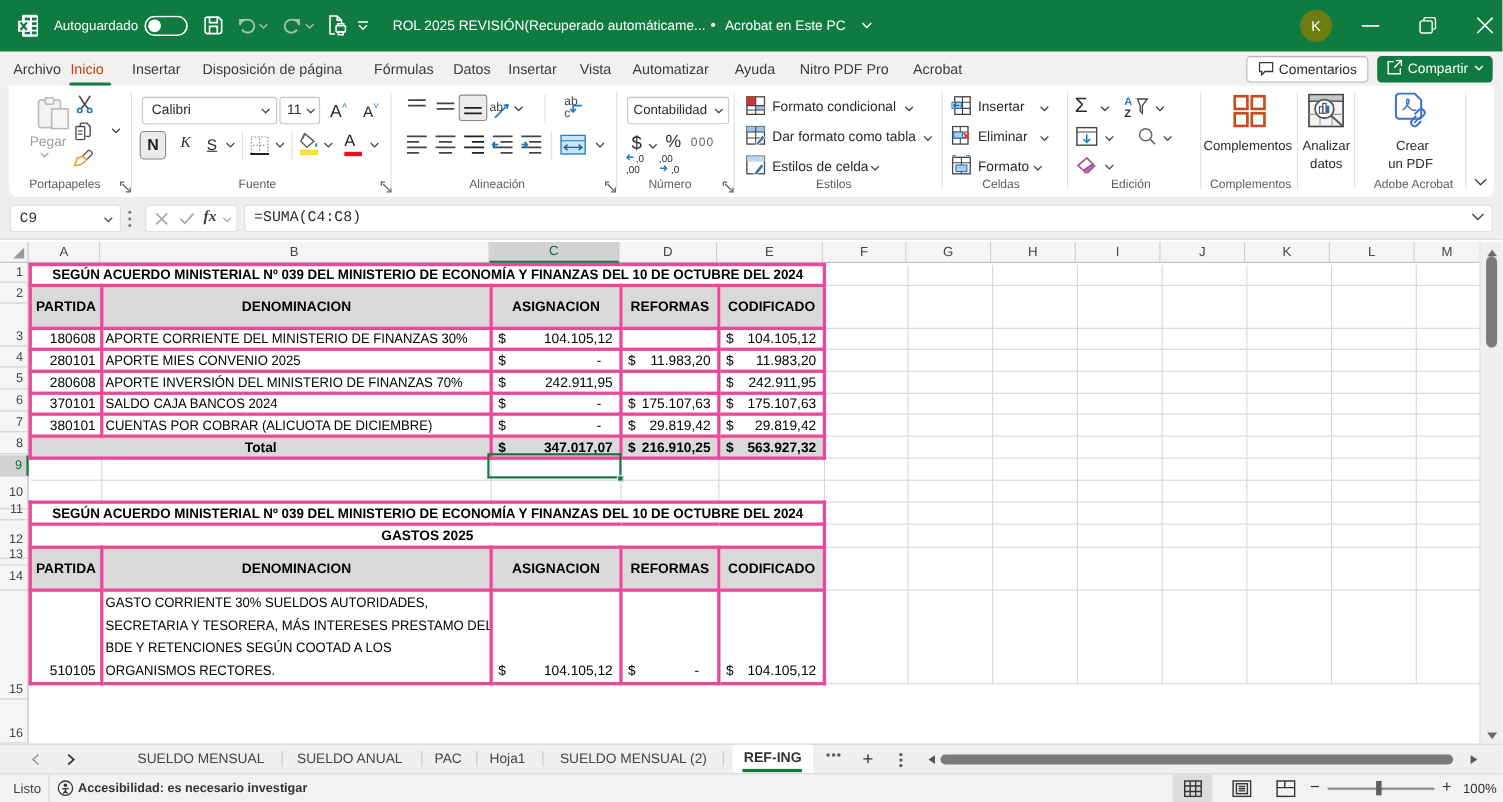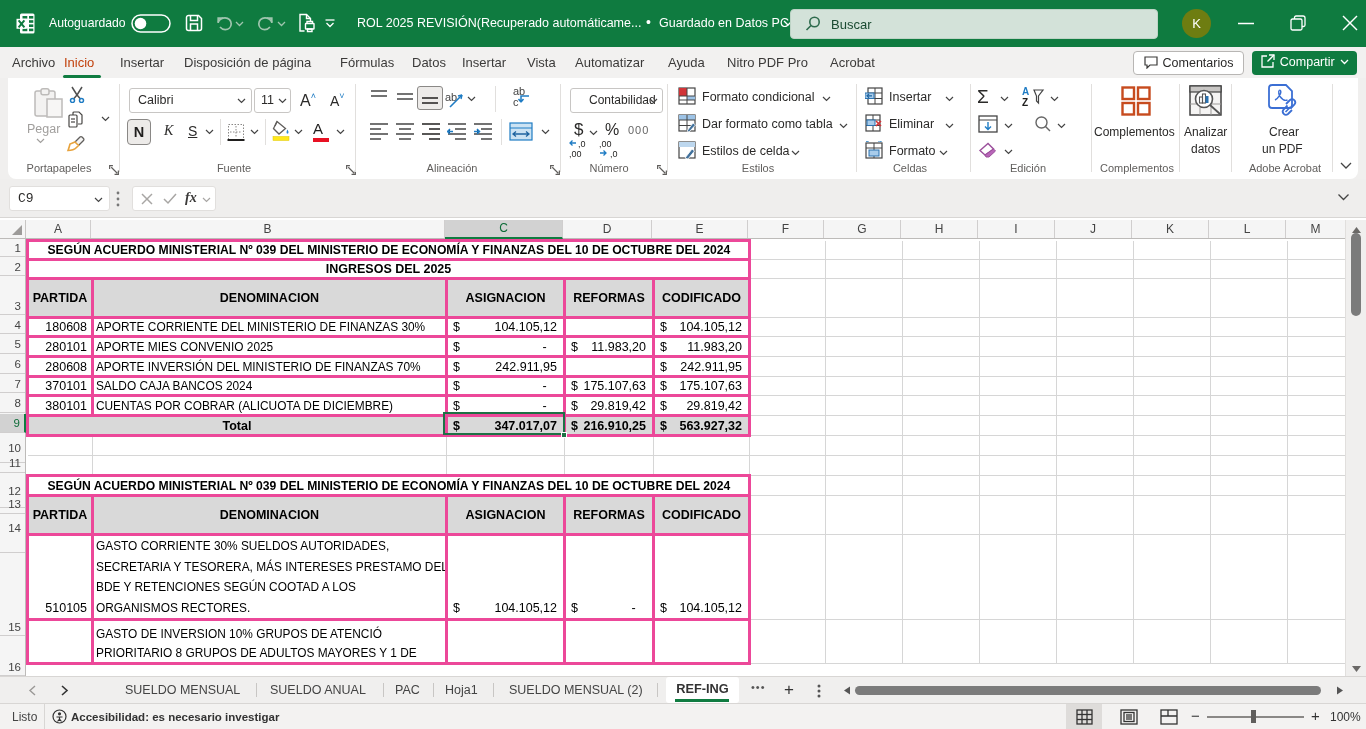--- a/index.html
+++ b/index.html
@@ -111,31 +111,24 @@
       <path d="M11 10.5 V8.5 h5.5 v2"></path>
       <rect x="9.5" y="10.5" width="8.5" height="5.5" rx="0.5"></rect>
       <path d="M11.5 16 h4.5 v2.5 h-4.5 z"></path>
     </svg>
     <svg class="abs" style="left:324px;top:19px" width="12" height="9" viewBox="0 0 12 9" fill="none" stroke="#fff" stroke-width="1.3">
       <path d="M1.5 1 h9"></path>
         <path d="M2.5 4 l3.5 3.5 l3.5-3.5"></path>
     </svg>
     <span class="txt" style="left:357px;top:16px">ROL 2025 REVISIÓN(Recuperado automáticame...</span>
     <span class="txt" style="left:646px;top:14px;font-size:14px">•</span>
-    <span class="txt" style="left:659px;top:16px">Guardado en Datos PC</span>
+    <span class="txt" style="left:659px;top:16px">Acrobat en Este PC</span>
     <svg class="abs" style="left:783px;top:20px" width="10" height="7" viewBox="0 0 10 7" fill="none" stroke="#fff" stroke-width="1.3">
         <path d="M1 1 l4 4 l4-4"></path>
       </svg>
-    <div id="searchbox">
-      <svg class="abs" style="left:13px;top:5px" width="18" height="18" viewBox="0 0 18 18" fill="none" stroke="#2E6B4D" stroke-width="1.6">
-        <circle cx="10.5" cy="7" r="4.7"></circle>
-          <line x1="7" y1="10.5" x2="2.5" y2="15"></line>
-      </svg>
-      <span>Buscar</span>
-    </div>
     <div id="avatar">K</div>
     <svg class="abs" style="left:1238px;top:22px" width="16" height="3" viewBox="0 0 16 3">
         <line x1="0" y1="1.5" x2="16" y2="1.5" stroke="#fff" stroke-width="1.5"></line>
       </svg>
     <svg class="abs" style="left:1290px;top:15px" width="16" height="16" viewBox="0 0 16 16" fill="none" stroke="#fff" stroke-width="1.3">
       <rect x="1" y="4" width="11" height="11" rx="1.5"></rect>
         <path d="M4.5 4 v-1.5 a1.5 1.5 0 0 1 1.5-1.5 h7 a2 2 0 0 1 2 2 v7 a1.5 1.5 0 0 1-1.5 1.5 h-1.5"></path>
     </svg>
     <svg class="abs" style="left:1342px;top:15px" width="16" height="16" viewBox="0 0 16 16" stroke="#fff" stroke-width="1.4">
         <line x1="1" y1="1" x2="15" y2="15"></line>
@@ -320,21 +313,21 @@
     </svg>
     <svg class="abs" style="left:533px;top:51px" width="9" height="6" viewBox="0 0 9 6" fill="none" stroke="#444" stroke-width="1.2">
         <path d="M1 1 l3.5 3.5 L8 1"></path>
       </svg>
     <span class="glabel" style="left:414px;width:60px">Alineación</span>
     <svg class="glaunch" style="left:541px;top:86px" width="11" height="11" viewBox="0 0 11 11" fill="none" stroke="#605E5C" stroke-width="1.1">
         <path d="M1.5 4.5 V1.5 H4.5 M3 3 L8.5 8.5 M9.5 6 V9.5 H6"></path>
       </svg>
     <div class="gsep" style="left:552px"></div>
 
-    <div class="combo" style="left:562px;top:10px;width:93px;height:25px;line-height:23px;padding-left:18px;border-color:#C8C6C4;font-size:12px">Contabilidad</div>
+    <div class="combo" style="left:562px;top:10px;width:93px;height:25px;line-height:23px;padding-left:5px;border-color:#C8C6C4;font-size:12px">Contabilidad</div>
     <svg class="abs" style="left:641px;top:20px" width="9" height="6" viewBox="0 0 9 6" fill="none" stroke="#444" stroke-width="1.2">
         <path d="M1 1 l3.5 3.5 L8 1"></path>
       </svg>
     <span class="ribtxt" style="left:566px;top:42px;font-size:17px">$</span>
     <svg class="abs" style="left:581px;top:52px" width="9" height="6" viewBox="0 0 9 6" fill="none" stroke="#444" stroke-width="1.2">
         <path d="M1 1 l3.5 3.5 L8 1"></path>
       </svg>
     <span class="ribtxt" style="left:597px;top:43px;font-size:16px">%</span>
     <span class="ribtxt" style="left:620px;top:46px;font-size:11px;color:#666;letter-spacing:1px">000</span>
     <svg class="abs" style="left:560px;top:60px" width="24" height="22" viewBox="0 0 24 22">
@@ -522,20 +515,21 @@
           <line x1="11" y1="1" x2="1" y2="11"></line>
         </svg>
       <svg class="abs" style="left:30px;top:6px" width="14" height="12" viewBox="0 0 14 12" fill="none" stroke="#A8A6A4" stroke-width="1.5">
           <path d="M1 6 L5 10 L13 1"></path>
         </svg>
       <span class="abs" style="left:52px;top:3px;font:italic bold 14px 'Liberation Serif';color:#3B3A39">fx</span>
       <svg class="abs" style="left:69px;top:10px" width="9" height="6" viewBox="0 0 9 6" fill="none" stroke="#A8A6A4" stroke-width="1.2">
           <path d="M1 1 l3.5 3.5 L8 1"></path>
         </svg>
     </div>
+    <div id="finput">=SUMA(C4:C8)</div>
     <svg class="abs" style="left:1337px;top:14px" width="13" height="9" viewBox="0 0 13 9" fill="none" stroke="#444" stroke-width="1.3">
         <path d="M1.5 1.5 l5 5 l5-5"></path>
       </svg>
   </div>
 
   <div id="grid">
     <div id="colheads">
       <div id="corner">
           <svg style="position:absolute;right:2px;bottom:2px" width="12" height="12" viewBox="0 0 12 12">
             <path d="M11 1 V11 H1 Z" fill="#9D9B99"></path>
@@ -562,21 +556,21 @@
       <div class="rh" style="top:77px;height:18px">4</div>
       <div class="rh" style="top:96px;height:19px">5</div>
       <div class="rh" style="top:116px;height:19px">6</div>
       <div class="rh" style="top:136px;height:18px">7</div>
       <div class="rh" style="top:155px;height:19px">8</div>
       <div class="rh" style="top:175px;height:19px;background:#D2D2D2;color:#0C6B37;border-right:2px solid #107C41;width:26px">9</div>
       <div class="rh" style="top:195px;height:29px">10</div>
       <div class="rh" style="top:215px;height:19px">11</div>
       <div class="rh" style="top:235px;height:34px">12</div>
       <div class="rh" style="top:255px;height:20px">13</div>
-      <div class="rh" style="top:276px;height:38px;align-items:flex-end;padding-bottom:18px">14</div>
+      <div class="rh" style="top:276px;height:22px;align-items:flex-end;padding-bottom:6px">14</div>
       <div class="rh" style="top:315px;height:82px;align-items:flex-end;padding-bottom:2px">15</div>
       <div class="rh" style="top:398px;height:39px;align-items:flex-end;padding-bottom:2px">16</div>
     </div>
     <div id="cells">
       <table>
         <colgroup>
           <col style="width:65px">
             <col style="width:354px">
             <col style="width:118px">
             <col style="width:89px">
@@ -595,31 +589,20 @@
           <td class="blk b ctr" colspan="5"><span class="scxc">SEGÚN ACUERDO MINISTERIAL Nº 039 DEL MINISTERIO DE ECONOMÍA Y FINANZAS DEL 10 DE OCTUBRE DEL 2024</span></td>
           <td></td>
               <td></td>
               <td></td>
               <td></td>
               <td></td>
               <td></td>
               <td></td>
               <td></td>
         </tr>
-        <tr style="height:19px">
-          <td class="blk b ctr" colspan="5">INGRESOS DEL 2025</td>
-          <td></td>
-              <td></td>
-              <td></td>
-              <td></td>
-              <td></td>
-              <td></td>
-              <td></td>
-              <td></td>
-        </tr>
         <tr style="height:39px">
           <td class="blk gry b ctr">PARTIDA</td>
           <td class="blk gry b ctr">DENOMINACION</td>
           <td class="blk gry b ctr">ASIGNACION</td>
           <td class="blk gry b ctr">REFORMAS</td>
           <td class="blk gry b ctr">CODIFICADO</td>
           <td></td>
               <td></td>
               <td></td>
               <td></td>
@@ -831,20 +814,31 @@
           <td class="blk b ctr" colspan="5"><span class="scxc">SEGÚN ACUERDO MINISTERIAL Nº 039 DEL MINISTERIO DE ECONOMÍA Y FINANZAS DEL 10 DE OCTUBRE DEL 2024</span></td>
           <td></td>
               <td></td>
               <td></td>
               <td></td>
               <td></td>
               <td></td>
               <td></td>
               <td></td>
         </tr>
+        <tr style="height:21px">
+          <td class="blk b ctr" colspan="5">GASTOS 2025</td>
+          <td></td>
+              <td></td>
+              <td></td>
+              <td></td>
+              <td></td>
+              <td></td>
+              <td></td>
+              <td></td>
+        </tr>
         <tr style="height:39px">
           <td class="blk gry b ctr">PARTIDA</td>
           <td class="blk gry b ctr">DENOMINACION</td>
           <td class="blk gry b ctr">ASIGNACION</td>
           <td class="blk gry b ctr">REFORMAS</td>
           <td class="blk gry b ctr">CODIFICADO</td>
           <td></td>
               <td></td>
               <td></td>
               <td></td>
@@ -867,35 +861,20 @@
                   <span>$</span>
                   <span>-&nbsp;&nbsp;&nbsp;</span>
                 </div>
               </td>
           <td class="blk" style="vertical-align:bottom">
                 <div class="cur" style="padding-bottom:3px">
                   <span>$</span>
                   <span>104.105,12</span>
                 </div>
               </td>
-          <td></td>
-              <td></td>
-              <td></td>
-              <td></td>
-              <td></td>
-              <td></td>
-              <td></td>
-              <td></td>
-        </tr>
-        <tr style="height:39px">
-          <td class="blk"></td>
-          <td class="blk" style="white-space:normal;vertical-align:top;line-height:18.5px;padding-left:2px;padding-top:4px"><span class="scx">GASTO DE INVERSION 10% GRUPOS DE ATENCIÓ<br>PRIORITARIO 8 GRUPOS DE ADULTOS MAYORES Y 1 DE</span></td>
-          <td class="blk"></td>
-          <td class="blk"></td>
-          <td class="blk"></td>
           <td></td>
               <td></td>
               <td></td>
               <td></td>
               <td></td>
               <td></td>
               <td></td>
               <td></td>
         </tr>
       </tbody>

